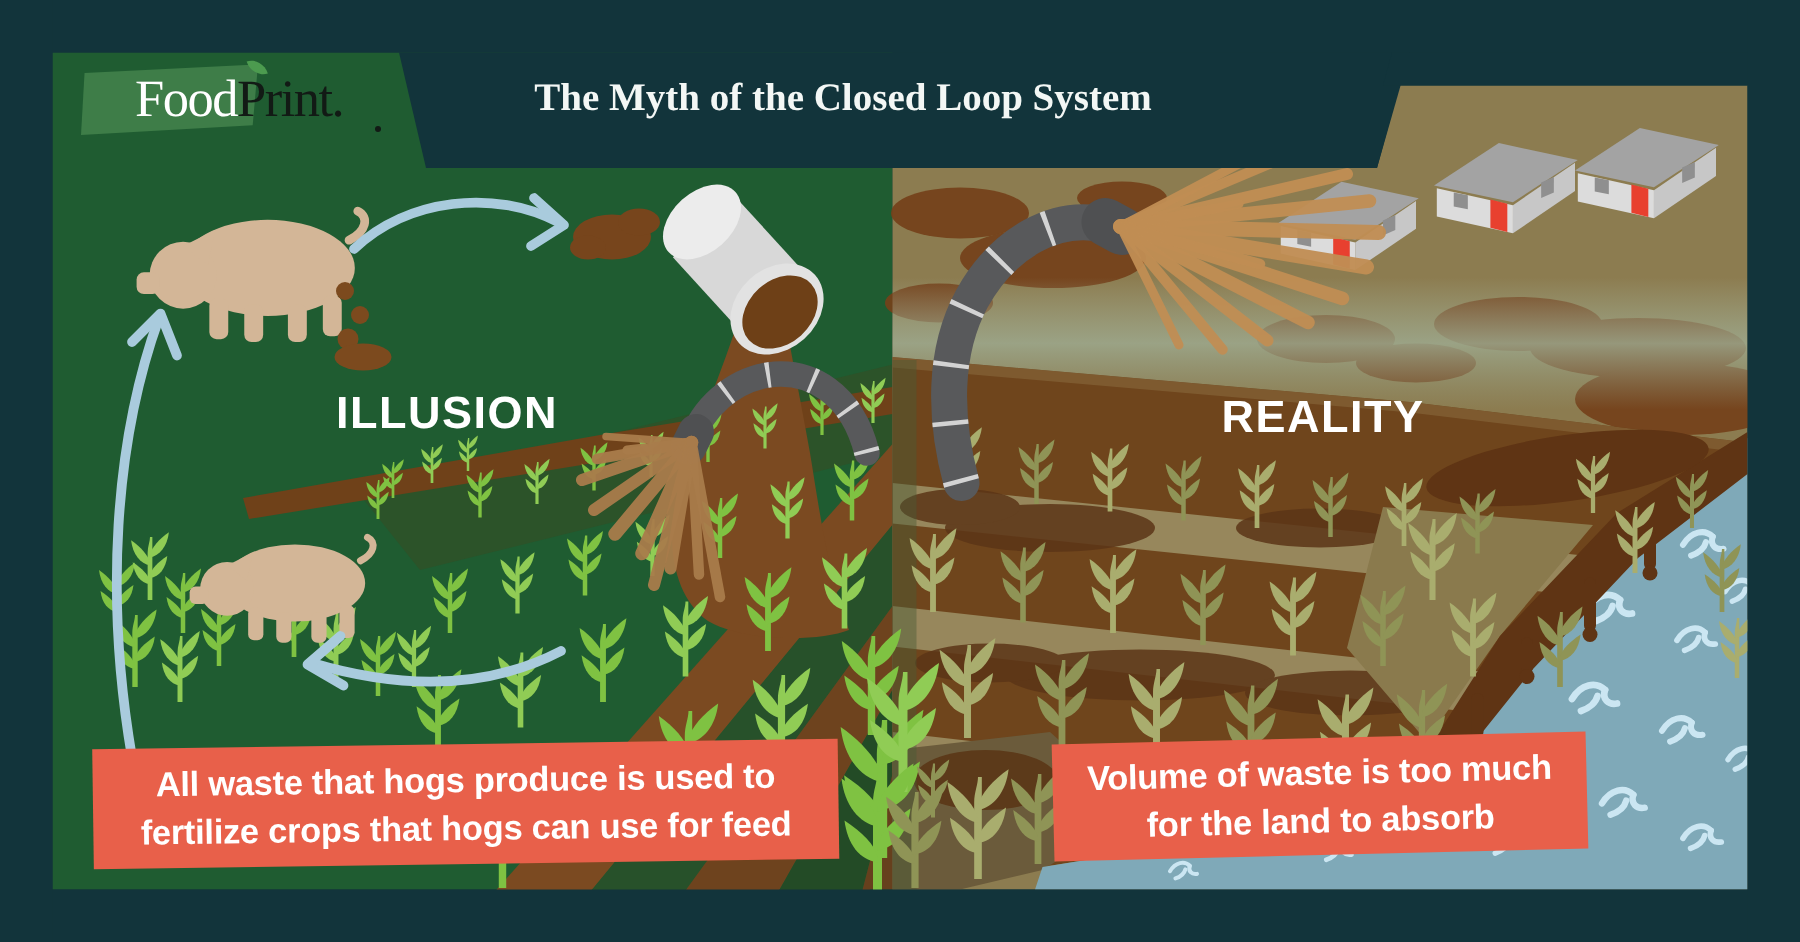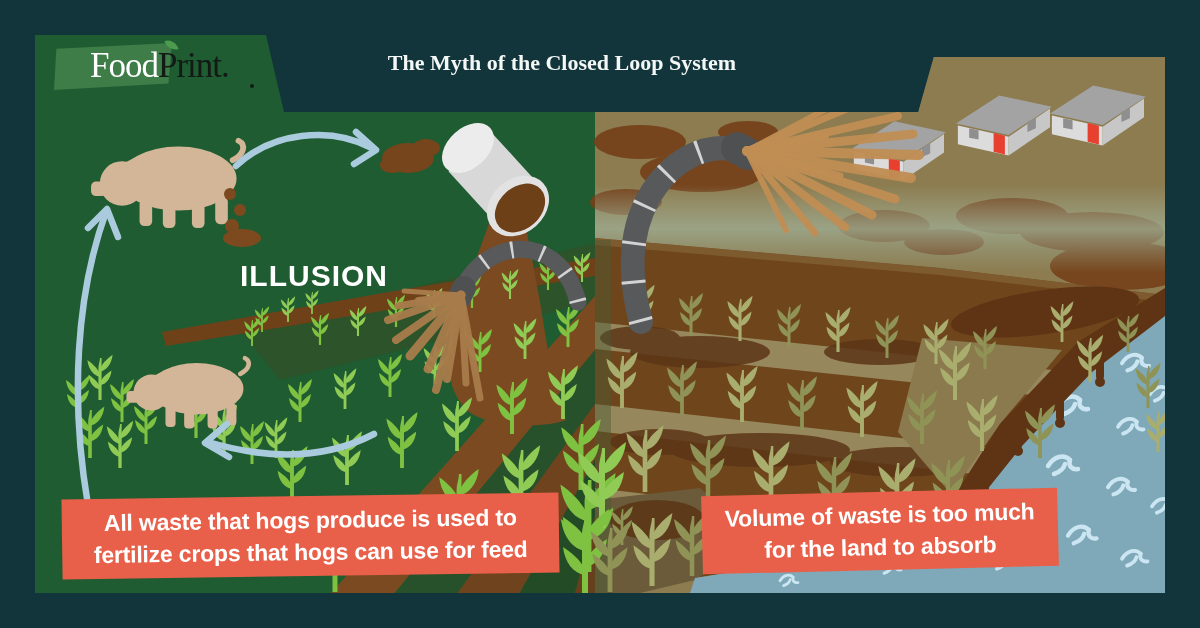--- a/index.html
+++ b/index.html
@@ -12,25 +12,25 @@
               clip-path:polygon(2% 12%,100% 0,97% 86%,0 100%);}
   .logo-text{position:absolute;left:8px;top:0;font-family:"Liberation Serif","DejaVu Serif",serif;
              font-size:35px;line-height:52px;letter-spacing:-1px;white-space:nowrap;}
   .logo-food{color:#FFFFFF;margin-left:28px;}
   .logo-print{color:#121A15;}
   .logo-leaf{position:absolute;left:112px;top:-1px;width:11px;height:12px;background:#4C9B4F;
              border-radius:0 100% 0 100%;transform:rotate(-18deg);}
   .logo-reg{position:absolute;left:196px;top:44px;width:4px;height:4px;background:#121A15;border-radius:50%;}
   
   .title{position:absolute;left:262px;top:29px;width:600px;text-align:center;color:#F3F7F5;
-         font-family:"Liberation Serif","DejaVu Serif",serif;font-size:22px;line-height:37px;z-index:4;}
+         font-family:"Liberation Serif","DejaVu Serif",serif;font-size:26px;line-height:37px;z-index:4;}
   
   .section-label{position:absolute;color:#FFFFFF;font-weight:bold;font-size:30px;letter-spacing:1px;
                  z-index:4;text-align:center;}
-  .label-illusion{left:224px;top:259px;width:180px;text-align:center;}
+  .label-illusion{left:208px;top:259px;width:180px;text-align:center;}
   .label-reality{left:792px;top:262px;width:180px;}
   
   .caption{position:absolute;background:#E8604A;color:#FFFFFF;font-weight:bold;font-size:23px;
            line-height:32px;text-align:center;display:flex;flex-direction:column;justify-content:center;
            z-index:6;letter-spacing:-0.2px;}
   .caption-left{left:62px;top:496px;width:497px;height:80px;transform:rotate(-0.8deg);}
   .caption-right{left:702px;top:492px;width:356px;height:78px;transform:rotate(-1.4deg);}
 </style>
 </head>
 <body>
@@ -339,20 +339,21 @@
   <div class="logo-badge"></div>
   <div class="logo-text"><span class="logo-food">Food</span><span class="logo-print">Print.</span></div>
   <div class="logo-leaf"></div>
   <div class="logo-reg"></div>
 </div>
 
 <h1 class="title"><span>The Myth of the Closed Loop System</span><br>
 </h1>
 
 <div class="section-label label-illusion">ILLUSION</div>
+<div class="section-label label-reality">REALITY</div>
 
 <div class="caption caption-left">
   <span>All waste that hogs produce is used to</span>
   <span>fertilize crops that hogs can use for feed</span>
 </div>
 <div class="caption caption-right">
   <span>Volume of waste is too much</span>
   <span>for the land to absorb</span>
 </div>
 

